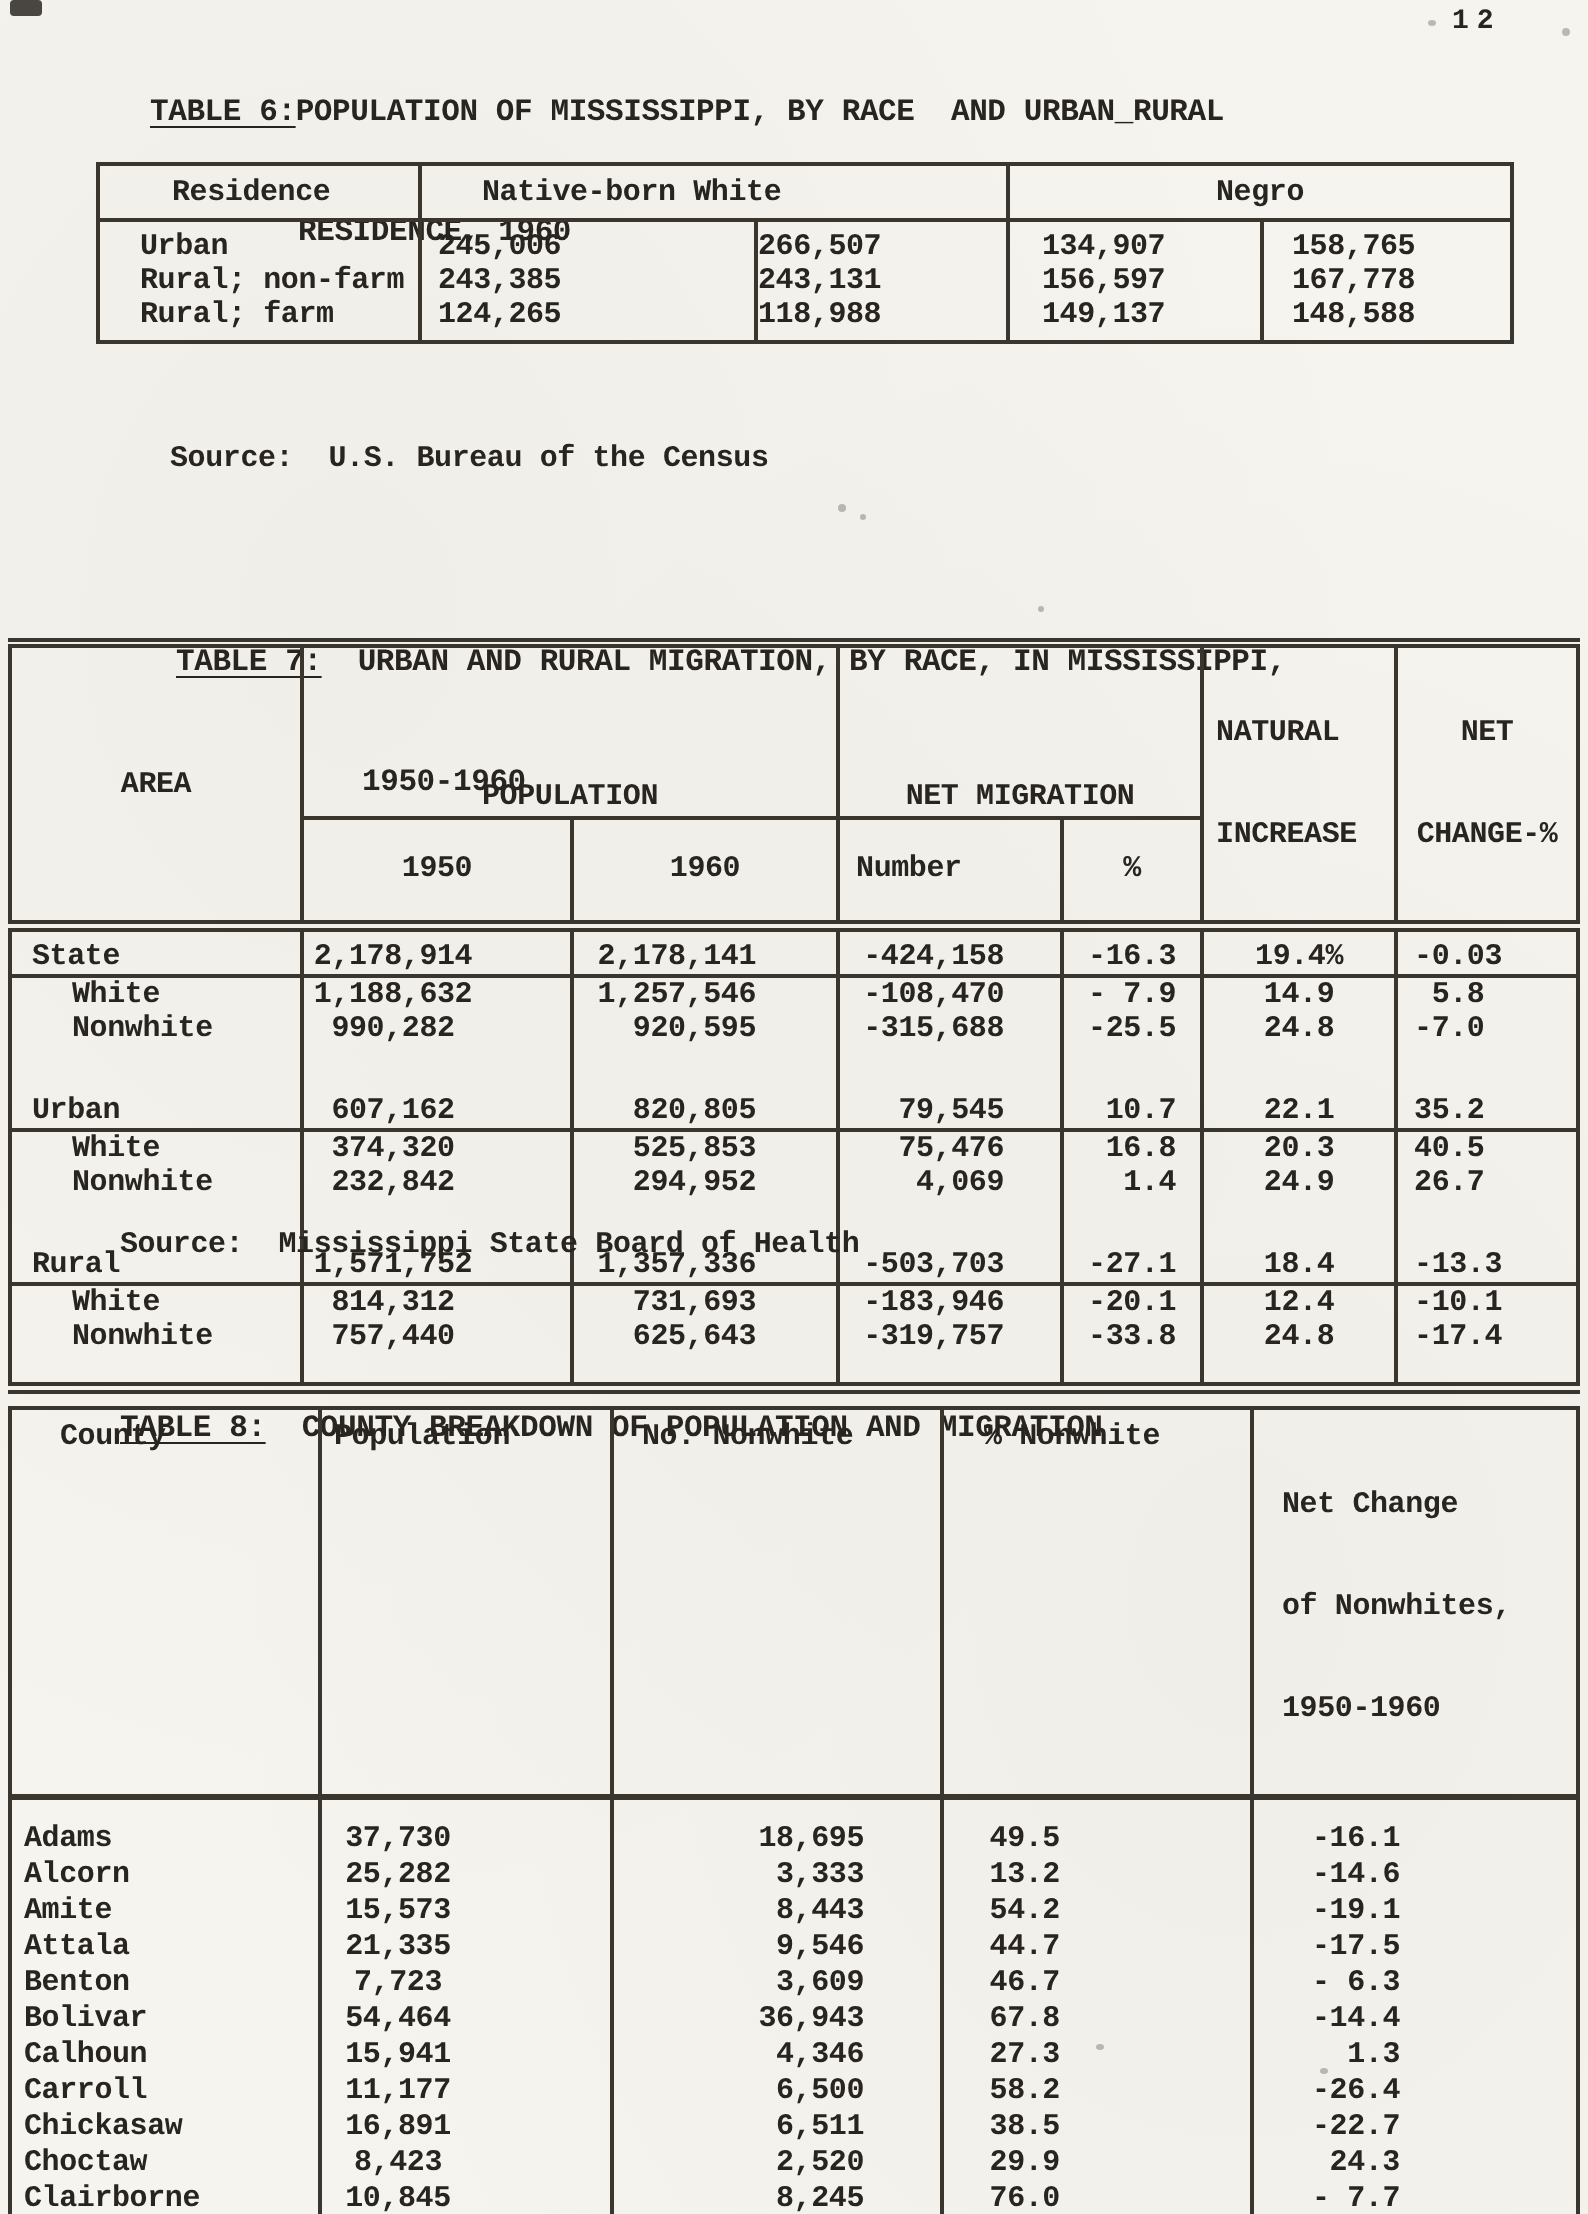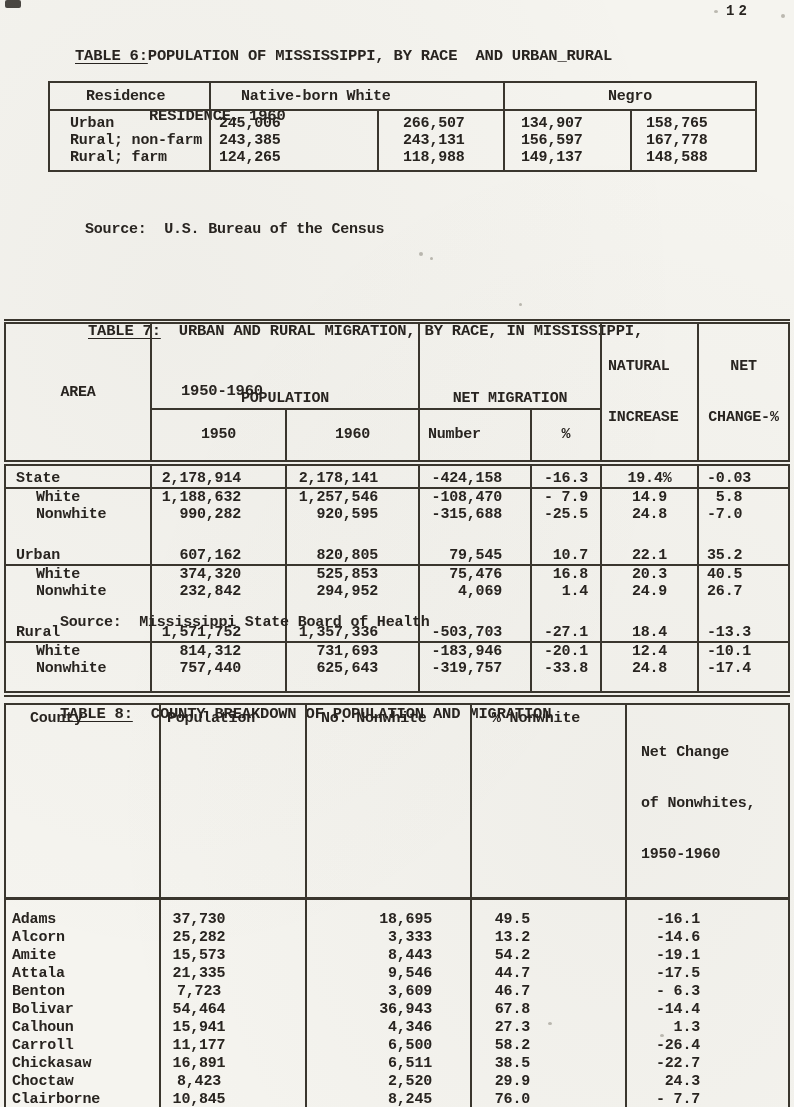--- a/index.html
+++ b/index.html
@@ -33,21 +33,21 @@
   .t6 .h2 td{height:40px;}
   .t6 .h2 .sub{border-left:2px solid var(--ink);border-bottom:6px double var(--ink);}
   .t6 .h2 .m1{padding-left:16px;}
   .t6 .h2 .f1{padding-left:30px;}
   .t6 .h2 .m2{padding-left:36px;}
   .t6 .h2 .f2{padding-left:13px;}
   .t6 tbody td{height:17px;line-height:17px;}
   .t6 tbody .lab{padding-left:20px;}
   .t6 tbody .v{border-left:2px solid var(--ink);}
   .t6 tbody .v0{padding-left:8px;}
-  .t6 tbody .v1{padding-left:24px;}
+  .t6 tbody .v1{}
   .t6 tbody .v2{padding-left:16px;}
   .t6 tbody .v3{padding-left:14px;}
   .t6 tbody tr:first-child td{padding-top:4px;}
   .t6 tbody tr:last-child td{padding-bottom:4px;}
   .s6{left:85px;top:221px;}
 
   
   .t7t{left:88px;top:281px;}
   .t7t .l2{padding-left:93px;}
   .t7{left:4px;top:319px;width:784px;border:2px solid var(--ink);
@@ -65,21 +65,21 @@
   .t7 .h2 .num{padding-left:8px;}
   .t7 .h2 .pc{text-align:center;}
   .t7 tbody td{height:17px;line-height:16px;}
   .t7 tbody td:not(:first-child){border-left:2px solid var(--ink);}
   .t7 tbody tr.divider td{border-bottom:2px solid var(--ink);}
   .t7 tbody tr.spacer td{height:24px;}
   .t7 tbody tr:first-child td{padding-top:4px;}
   .t7 tbody tr:last-child td{padding-bottom:14px;}
   .t7 tbody .lab{padding-left:10px;}
   .t7 tbody .lab.ind{padding-left:30px;}
-  .t7 tbody .v1950{text-align:right;padding-right:44px;}
+  .t7 tbody .v1950{text-align:center;padding-right:44px;}
   .t7 tbody .v1960{text-align:right;padding-right:40px;}
   .t7 tbody .vnum{text-align:right;padding-right:28px;}
   .t7 tbody .vpct{text-align:right;padding-right:12px;}
   .t7 tbody .vnat{text-align:center;}
   .t7 tbody .vchg{text-align:left;padding-left:8px;}
   .s7{left:60px;top:614px;}
 
   
   .t8t{left:60px;top:664px;}
   .t8{left:4px;top:703px;width:784px;border:2px solid var(--ink);border-bottom:none;}

